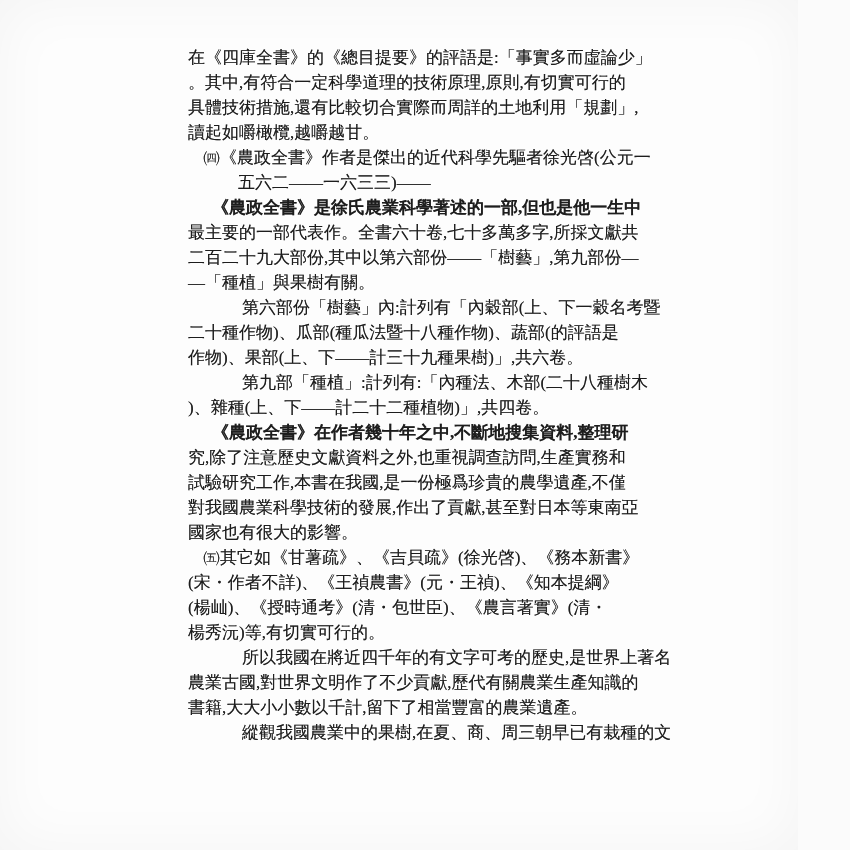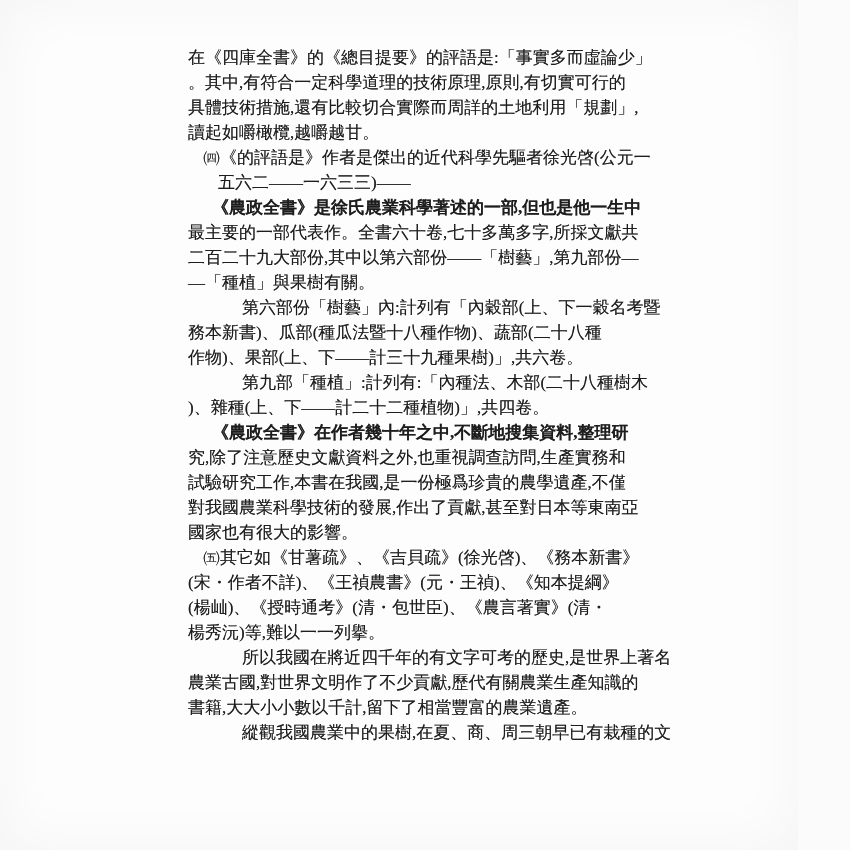--- a/index.html
+++ b/index.html
@@ -29,50 +29,50 @@
     letter-spacing: 0px;
     text-shadow: 0 0 0.4px rgba(20,20,20,0.55);
   }
   .line {
     white-space: nowrap;
     height: 25px;
   }
   .i0 { margin-left: 0; }
   .i1 { margin-left: 15px; }   
   .ip { margin-left: 24px; font-weight: bold; }   
-  .i2 { margin-left: 30px; }   
+  .i2 { margin-left: 50px; }   
   .i3 { margin-left: 54px; }   
 </style>
 </head>
 <body>
 
 <div class="page">
   <div class="text-block">
     <div class="line i0">在《四庫全書》的《總目提要》的評語是:「事實多而虛論少」</div>
     <div class="line i0">。其中,有符合一定科學道理的技術原理,原則,有切實可行的</div>
     <div class="line i0">具體技術措施,還有比較切合實際而周詳的土地利用「規劃」,</div>
     <div class="line i0">讀起如嚼橄欖,越嚼越甘。</div>
-    <div class="line i1">㈣《的評語是》作者是傑出的近代科學先驅者徐光啓(公元一</div>
+    <div class="line i1">㈣《農政全書》作者是傑出的近代科學先驅者徐光啓(公元一</div>
     <div class="line i2">五六二——一六三三)——</div>
     <div class="line ip">《農政全書》是徐氏農業科學著述的一部,但也是他一生中</div>
     <div class="line i0">最主要的一部代表作。全書六十卷,七十多萬多字,所採文獻共</div>
     <div class="line i0">二百二十九大部份,其中以第六部份——「樹藝」,第九部份—</div>
     <div class="line i0">—「種植」與果樹有關。</div>
     <div class="line i3">第六部份「樹藝」內:計列有「內穀部(上、下一穀名考暨</div>
-    <div class="line i0">務本新書)、瓜部(種瓜法暨十八種作物)、蔬部(二十八種</div>
+    <div class="line i0">二十種作物)、瓜部(種瓜法暨十八種作物)、蔬部(的評語是</div>
     <div class="line i0">作物)、果部(上、下——計三十九種果樹)」,共六卷。</div>
     <div class="line i3">第九部「種植」:計列有:「內種法、木部(二十八種樹木</div>
     <div class="line i0">)、雜種(上、下——計二十二種植物)」,共四卷。</div>
     <div class="line ip">《農政全書》在作者幾十年之中,不斷地搜集資料,整理研</div>
     <div class="line i0">究,除了注意歷史文獻資料之外,也重視調查訪問,生產實務和</div>
     <div class="line i0">試驗研究工作,本書在我國,是一份極爲珍貴的農學遺產,不僅</div>
     <div class="line i0">對我國農業科學技術的發展,作出了貢獻,甚至對日本等東南亞</div>
     <div class="line i0">國家也有很大的影響。</div>
     <div class="line i1">㈤其它如《甘薯疏》、《吉貝疏》(徐光啓)、《務本新書》</div>
     <div class="line i0">(宋・作者不詳)、《王禎農書》(元・王禎)、《知本提綱》</div>
     <div class="line i0">(楊屾)、《授時通考》(清・包世臣)、《農言著實》(清・</div>
-    <div class="line i0">楊秀沅)等,難以一一列擧。</div>
+    <div class="line i0">楊秀沅)等,有切實可行的。</div>
     <div class="line i3">所以我國在將近四千年的有文字可考的歷史,是世界上著名</div>
     <div class="line i0">農業古國,對世界文明作了不少貢獻,歷代有關農業生產知識的</div>
     <div class="line i0">書籍,大大小小數以千計,留下了相當豐富的農業遺產。</div>
     <div class="line i3">縱觀我國農業中的果樹,在夏、商、周三朝早已有栽種的文</div>
   </div>
 </div>
 
 </body></html>

